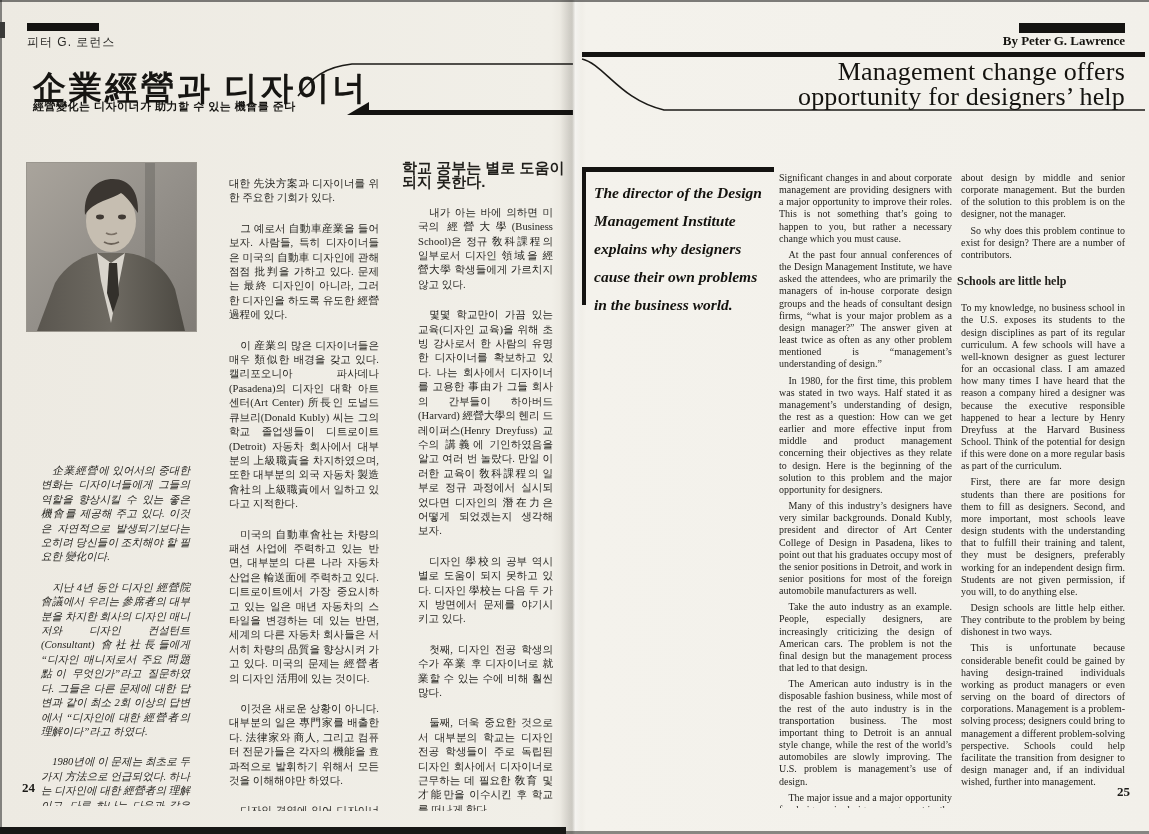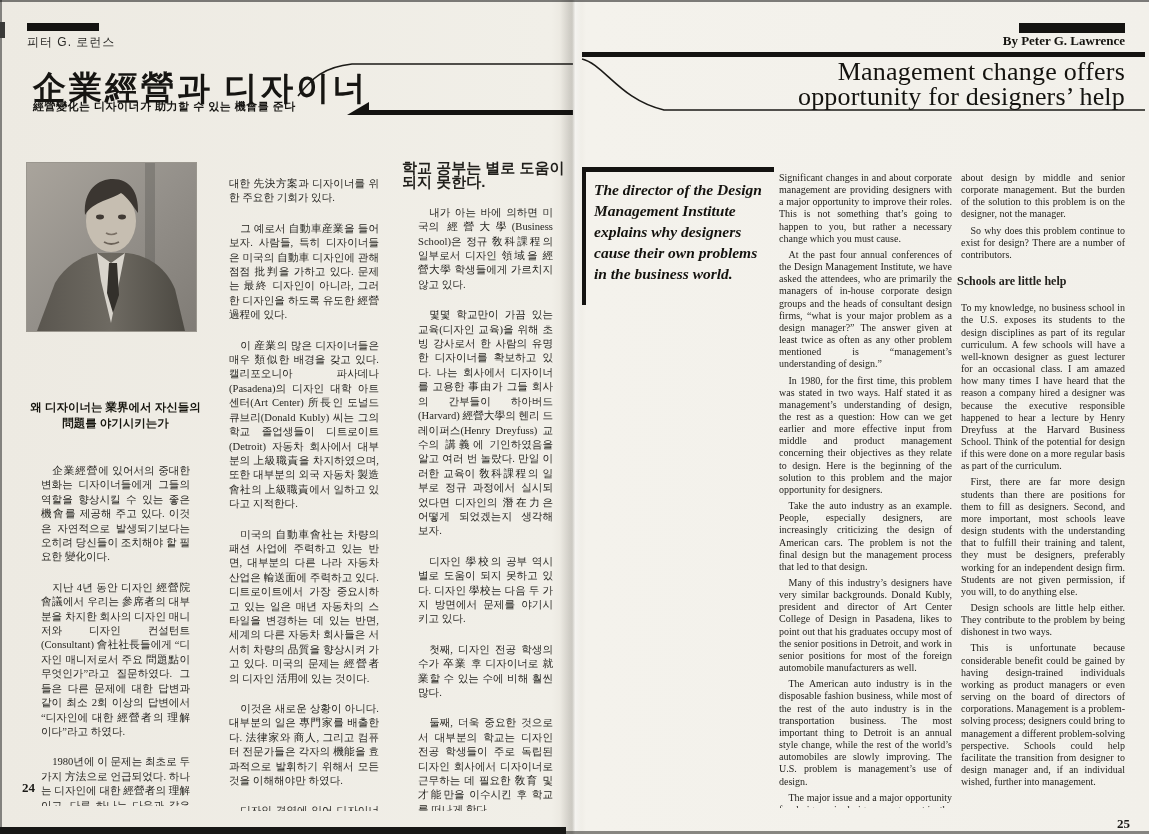--- a/index.html
+++ b/index.html
@@ -23,46 +23,46 @@
   .title-kr{left:25px;top:58px;margin:8px;font-size:33px;font-weight:700;letter-spacing:3px;color:#161512;}
   .subtitle-kr{left:33px;top:99px;width:322px;font-family:"Liberation Sans","DejaVu Sans",sans-serif;
     font-size:11px;font-weight:700;letter-spacing:.5px;color:#161512;}
   
   .byline{right:24px;top:33px;font-size:13px;font-weight:700;color:#14130f;}
   .title-en{right:24px;top:59px;margin:0;width:560px;text-align:right;
     font-size:26px;line-height:25px;font-weight:400;letter-spacing:.2px;color:#14130f;}
   
   .introbox{left:582px;top:167px;width:192px;border-top:5px solid #141311;}
   .introbar{left:582px;top:167px;width:4px;height:138px;background:#141311;}
-  .intro-text{margin:7px 0 0 12px;width:172px;font-size:15.5px;line-height:21px;
+  .intro-text{margin:7px 0 0 12px;width:172px;font-size:15.5px;line-height:28px;
     font-weight:700;font-style:italic;color:#14130f;}
   
   .kcol{font-size:10.6px;line-height:14.4px;text-align:justify;overflow:hidden;color:#201f1b;}
   .kcol p{margin:16px;text-indent:1.05em;}
   .kcol p.cont{text-indent:0;}
-  .kc1{left:25px;top:448px;width:181px;height:358px;}
+  .kc1{left:25px;top:448px;width:181px;height:358px;font-style:italic;}
   .kc2{left:213px;top:161px;width:182px;height:650px;}
   .kc3{left:402px;top:161px;width:167px;height:650px;}
   .kc1-head{left:25px;top:399px;width:181px;text-align:center;
     font-family:"Liberation Sans","DejaVu Sans",sans-serif;font-size:11.5px;font-weight:700;line-height:16px;color:#17160f;}
   .kc3-head{font-family:"Liberation Sans","DejaVu Sans",sans-serif;font-weight:700;
     font-size:15px;text-indent:0 !important;text-align:left;margin:0 0 16px 0 !important;}
   
   .ecol{font-size:10px;line-height:12.15px;text-align:justify;overflow:hidden;color:#24231f;}
   .ecol p{margin:4px;text-indent:.95em;}
   .ecol p.cont{text-indent:0;}
   .ec2{left:775px;top:168px;width:181px;height:640px;}
   .ec3{left:957px;top:168px;width:172px;height:640px;}
   .subhead{font-weight:700;font-size:12px;text-indent:0 !important;margin:14px 0 15px 0 !important;}
   
   .photo{left:27px;top:163px;width:169px;height:168px;overflow:hidden;box-shadow:0 0 0 1px #9a968e;}
   
   .pagenum{font-size:13px;font-weight:700;color:#1b1a17;}
   .pn-left{left:22px;top:780px;}
-  .pn-right{left:1117px;top:784px;margin-top:32px;}
+  .pn-right{left:1117px;top:784px;}
 </style>
 </head>
 <body>
 
 <div class="spread">
 
   <svg class="abs deco" width="1149" height="140" viewBox="0 0 1149 140">
     <rect x="27" y="23" width="72" height="8" fill="#141311"></rect>
     <path d="M298,96 C312,78 324,67 352,64 L573,64" fill="none" stroke="#1b1a17" stroke-width="1.6"></path>
     <polygon points="347,115 369,102 369,115" fill="#141311"></polygon>
@@ -97,21 +97,20 @@
       <path d="M82,100 L90,100 L92,132 L86,150 L80,130 Z" fill="#33302b"></path>
       <ellipse cx="84" cy="58" rx="25" ry="31" fill="#c6beb1"></ellipse>
       <path d="M58,52 C56,26 72,16 86,16 C102,16 112,28 111,50 C104,40 100,34 94,30 C86,36 66,38 58,52 Z" fill="#3b3631"></path>
       <ellipse cx="73" cy="54" rx="4" ry="2.4" fill="#403a34"></ellipse>
       <ellipse cx="95" cy="54" rx="4" ry="2.4" fill="#403a34"></ellipse>
       <path d="M79,70 Q84,73 90,70" stroke="#7a7065" stroke-width="1.6" fill="none"></path>
       <path d="M77,79 Q84,83 92,79" stroke="#6b6258" stroke-width="1.8" fill="none"></path>
     </svg>
   </div>
 
-  <div class="abs kc1-head">왜 디자이너는 業界에서 자신들의 問題를 야기시키는가</div>
 
   <div class="abs kcol kc1">
     <p>企業經營에 있어서의 중대한 변화는 디자이너들에게 그들의 역할을 향상시킬 수 있는 좋은 機會를 제공해 주고 있다. 이것은 자연적으로 발생되기보다는 오히려 당신들이 조치해야 할 필요한 變化이다.</p>
     <p>지난 4년 동안 디자인 經營院會議에서 우리는 參席者의 대부분을 차지한 회사의 디자인 매니저와 디자인 컨설턴트(Consultant) 會社社長들에게 “디자인 매니저로서 주요 問題點이 무엇인가”라고 질문하였다. 그들은 다른 문제에 대한 답변과 같이 최소 2회 이상의 답변에서 “디자인에 대한 經營者의 理解이다”라고 하였다.</p>
     <p>1980년에 이 문제는 최초로 두 가지 方法으로 언급되었다. 하나는 디자인에 대한 經營者의 理解이고, 다른 하나는 다음과 같은 질문 내용이었다. 즉, 經營者들이 디자인에 관련되어 있기 때문에 우리는 어떻게 中間 및 生産經營人들로부터 그들 目標에 관하여 보다 빠르고 더욱 효과적인 情報(input)를 얻을 수 있는가. 여기에 이 문제에</p>
   </div>
 
   <div class="abs kcol kc2">
     <p class="cont">대한 先決方案과 디자이너를 위한 주요한 기회가 있다.</p>
     <p>그 예로서 自動車産業을 들어 보자. 사람들, 특히 디자이너들은 미국의 自動車 디자인에 관해 점점 批判을 가하고 있다. 문제는 最終 디자인이 아니라, 그러한 디자인을 하도록 유도한 經營過程에 있다.</p>
@@ -140,22 +139,22 @@
 
   <div class="abs introbox">
     <p class="intro-text">The director of the Design Management Institute explains why designers cause their own problems in the business world.</p>
   </div>
   <div class="abs introbar"></div>
 
   <div class="abs ecol ec2">
     <p class="cont">Significant changes in and about corporate management are providing designers with a major opportunity to improve their roles. This is not something that’s going to happen to you, but rather a necessary change which you must cause.</p>
     <p>At the past four annual conferences of the Design Management Institute, we have asked the attendees, who are primarily the managers of in-house corporate design groups and the heads of consultant design firms, “what is your major problem as a design manager?” The answer given at least twice as often as any other problem mentioned is “management’s understanding of design.”</p>
     <p>In 1980, for the first time, this problem was stated in two ways. Half stated it as management’s understanding of design, the rest as a question: How can we get earlier and more effective input from middle and product management concerning their objectives as they relate to design. Here is the beginning of the solution to this problem and the major opportunity for designers.</p>
+    <p>Many of this industry’s designers have very similar backgrounds. Donald Kubly, president and director of Art Center College of Design in Pasadena, likes to point out that his graduates occupy most of the senior positions in Detroit, and work in senior positions for most of the foreign automobile manufacturers as well.</p>
     <p>Take the auto industry as an example. People, especially designers, are increasingly criticizing the design of American cars. The problem is not the final design but the management process that led to that design.</p>
-    <p>Many of this industry’s designers have very similar backgrounds. Donald Kubly, president and director of Art Center College of Design in Pasadena, likes to point out that his graduates occupy most of the senior positions in Detroit, and work in senior positions for most of the foreign automobile manufacturers as well.</p>
     <p>The American auto industry is in the disposable fashion business, while most of the rest of the auto industry is in the transportation business. The most important thing to Detroit is an annual style change, while the rest of the world’s automobiles are slowly improving. The U.S. problem is management’s use of design.</p>
     <p>The major issue and a major opportunity for designers in design management is: the lack of effective communication and understanding</p>
   </div>
 
   <div class="abs ecol ec3">
     <p class="cont">about design by middle and senior corporate management. But the burden of the solution to this problem is on the designer, not the manager.</p>
     <p>So why does this problem continue to exist for design? There are a number of contributors.</p>
     <p class="subhead">Schools are little help</p>
     <p class="cont">To my knowledge, no business school in the U.S. exposes its students to the design disciplines as part of its regular curriculum. A few schools will have a well-known designer as guest lecturer for an occasional class. I am amazed how many times I have heard that the reason a company hired a designer was because the executive responsible happened to hear a lecture by Henry Dreyfuss at the Harvard Business School. Think of the potential for design if this were done on a more regular basis as part of the curriculum.</p>
     <p>First, there are far more design students than there are positions for them to fill as designers. Second, and more important, most schools leave design students with the understanding that to fulfill their training and talent, they must be designers, preferably working for an independent design firm. Students are not given permission, if you will, to do anything else.</p>

